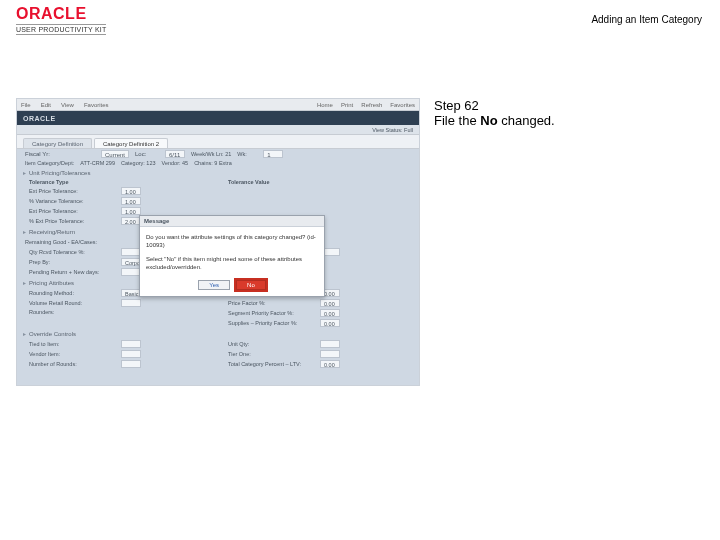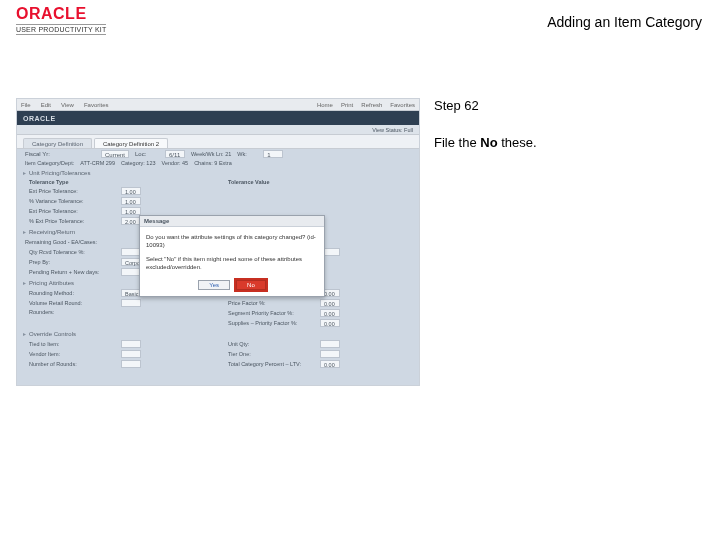--- a/index.html
+++ b/index.html
@@ -34,21 +34,21 @@
   .logo-sub {
     font-size: 7px;
     color: #333;
     letter-spacing: 0.2px;
     border-top: 1px solid #999;
     border-bottom: 1px solid #999;
     padding: 1px 0;
   }
   .page-title {
     margin-left: auto;
-    font-size: 14px;
+    font-size: 10px;
     color: #000;
     padding-right: 2px;
     padding-top: 8px;
   }
 
   .content-row {
     position: absolute;
     top: 98px;
     left: 16px;
     right: 16px;
@@ -205,21 +205,21 @@
     outline-offset: 0;
   }
 
   
   .instructions {
     width: 260px;
     font-size: 13px;
     color: #000;
     padding-top: 0;
   }
-  .step-label { margin-bottom: 22px; }
+  .step-label { }
   .step-text b { font-weight: 700; }
 
   
   .top-divider {
     position: absolute;
     left: 16px; right: 16px;
     top: 42px;
     border-top: 0 solid transparent;
   }
 </style>
@@ -414,17 +414,17 @@
           <button class="btn btn-no">No</button>
         </div>
       </div>
 
     </div>
   </div>
 
   <div class="instructions">
     <div class="step-label">Step 62</div>
     <div class="step-text">
-      <span>File the </span><b>No</b><span> these.</span>
+      <span>File the </span><b>No</b><span> changed.</span>
     </div>
   </div>
 
 </div>
 
 </body></html>

